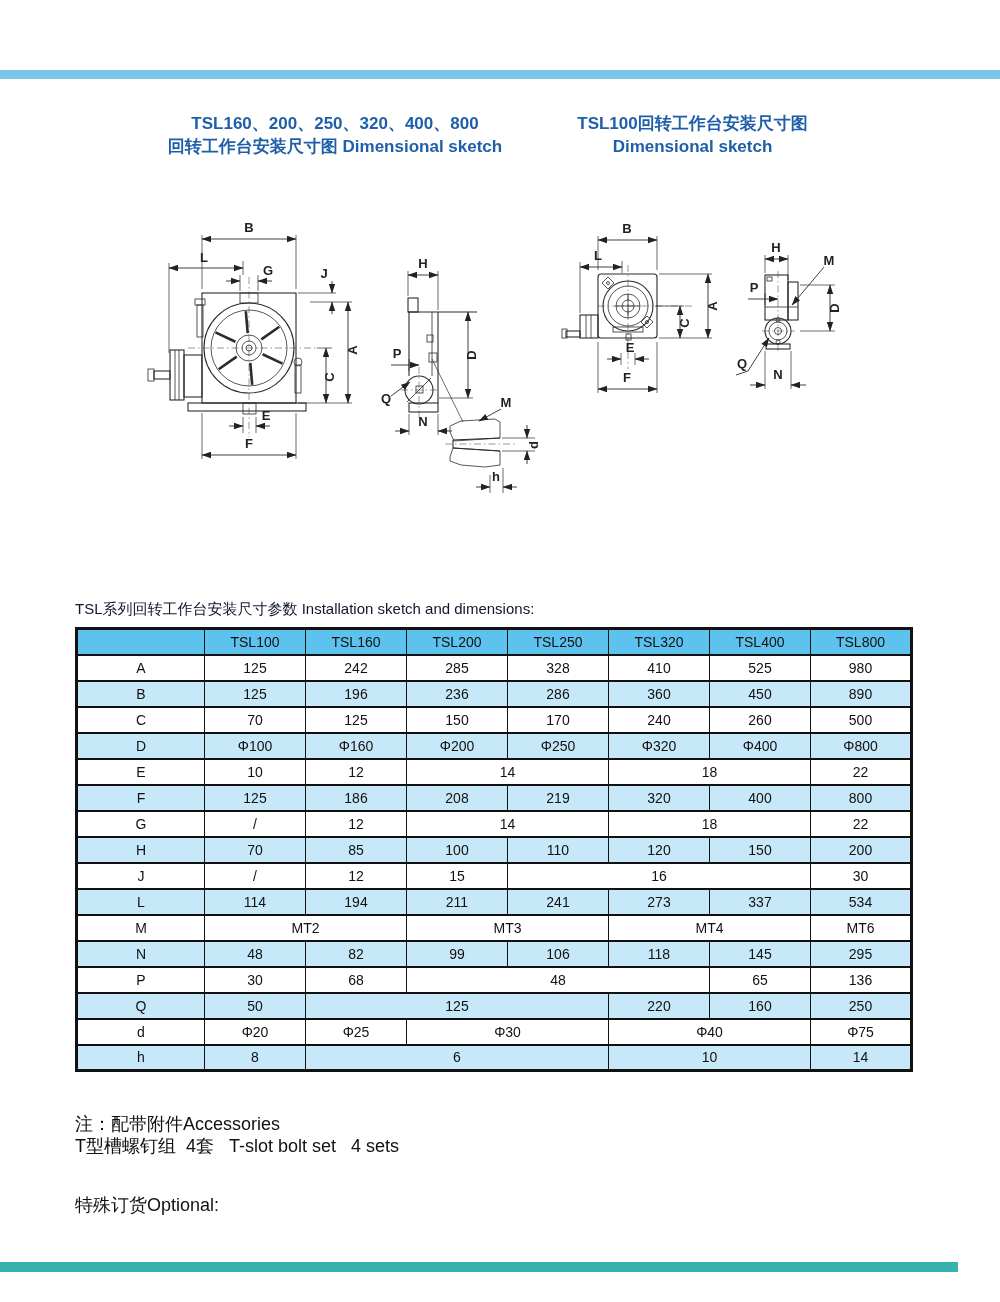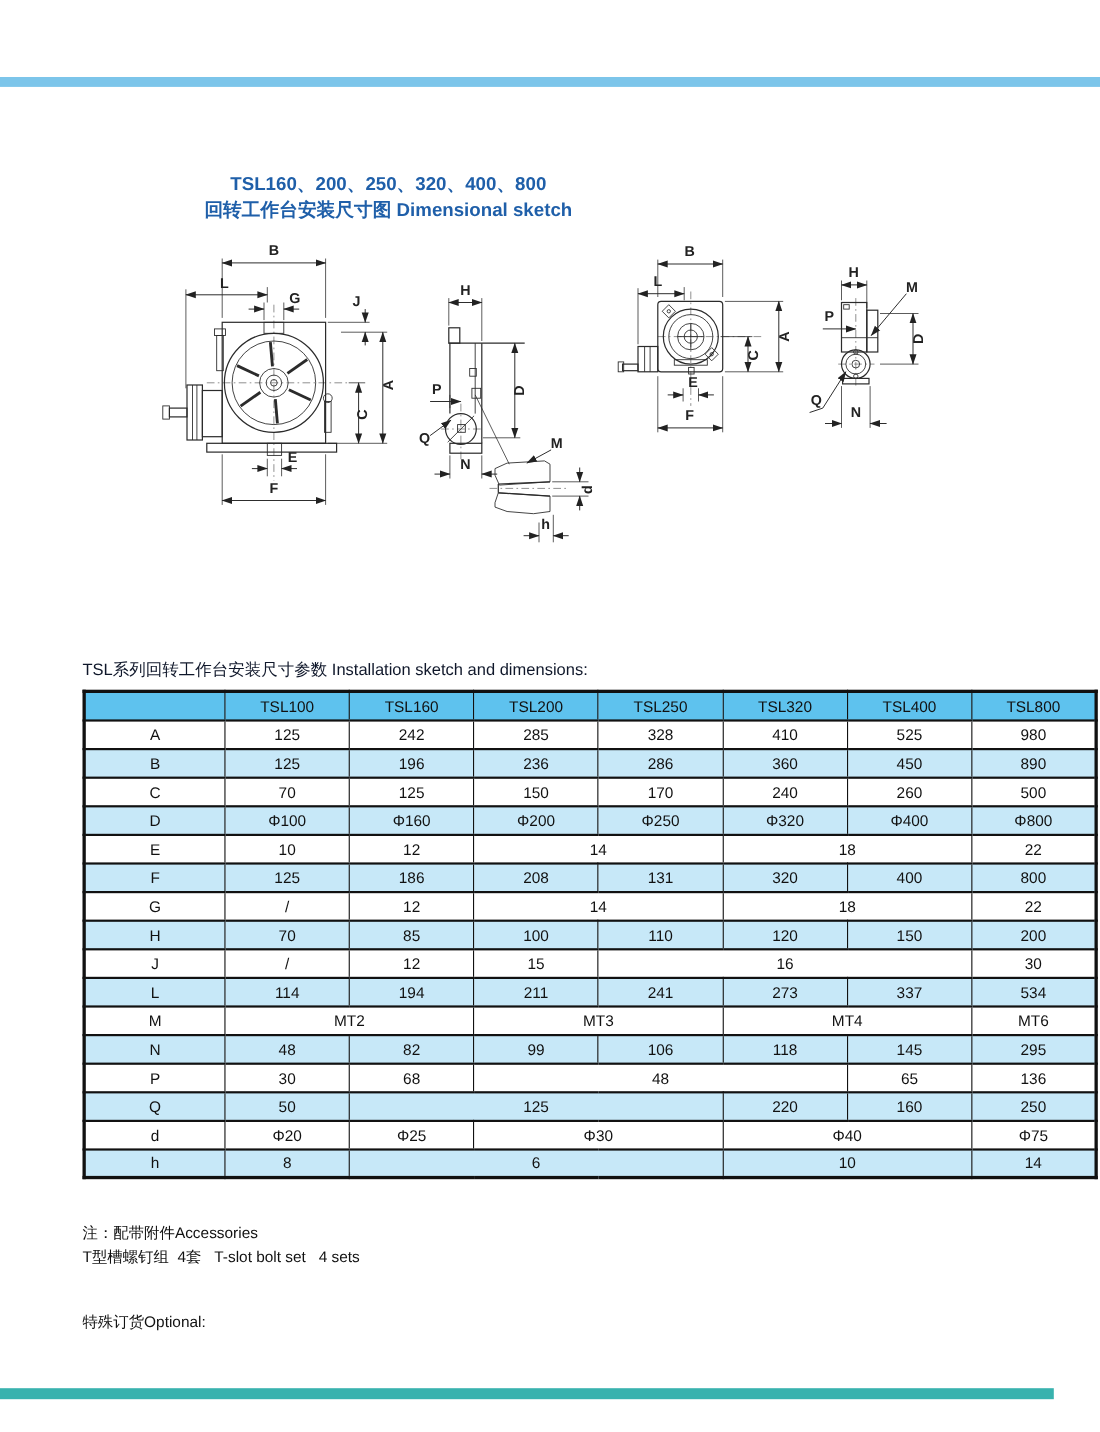--- a/index.html
+++ b/index.html
@@ -1,49 +1,53 @@
 <!DOCTYPE html>
 <html><head>
 <meta charset="utf-8">
 <style>
   * { box-sizing: border-box; }
   body { margin:0; background:#ffffff; font-family:"Liberation Sans", sans-serif; }
   .page { position:relative; width:1000px; height:1302px; background:#fff; overflow:hidden; }
   .top-bar { position:absolute; left:0; top:70px; width:1000px; height:9px; background:#7cc5ea; }
   .bottom-bar { position:absolute; left:0; top:1262px; width:958px; height:10px; background:#38b2ae; }
   .heading { position:absolute; top:112px; color:#1f5fa9; font-weight:bold; font-size:17px; line-height:23px; text-align:center; }
-  .heading-left { left:168px; width:370px;margin-top:44px; }
+  .heading-left { left:150px; width:370px; }
   .heading-right { left:535px; width:315px; }
   .drawing { position:absolute; }
   svg { overflow:visible; }
   svg text { font-family:"Liberation Sans", sans-serif; font-size:13px; font-weight:bold; fill:#222; }
   svg .body { stroke:#2b2b2b; stroke-width:1.1; fill:none; }
   svg .thin { stroke:#2b2b2b; stroke-width:0.8; fill:none; }
   svg .dim  { stroke:#2b2b2b; stroke-width:0.9; fill:none; }
   svg .ext  { stroke:#2b2b2b; stroke-width:0.7; fill:none; }
   svg .cl   { stroke:#555; stroke-width:0.6; fill:none; stroke-dasharray:7 3 1.5 3; }
   svg .spoke{ stroke:#2b2b2b; stroke-width:2.6; fill:none; }
   .table-title { position:absolute; left:75px; top:600px; font-size:15px; color:#0f172a; }
-  table.dims { position:absolute; left:75px; top:627px; width:923px; border-collapse:collapse; table-layout:fixed; border:3px solid #111; }
+  table.dims { position:absolute; left:75px; top:627px; width:838px; border-collapse:collapse; table-layout:fixed; border:3px solid #111; }
   .dims th, .dims td { border:solid #111; border-width:2px 1px; height:26px; text-align:center; vertical-align:middle; font-size:14px; font-weight:normal; color:#111; padding:0; }
   .dims thead th { background:#5ec2ee; }
   .dims tbody tr.stripe td, .dims tbody tr.stripe th { background:#c7e8f8; }
   .dims col.c0 { width:128px; }
-  .note { position:absolute; left:75px; font-size:14px; color:#111; white-space:pre; }
+  .note { position:absolute; left:75px; font-size:18px; color:#111; white-space:pre; }
 </style>
 </head>
 <body>
 
 <div class="page">
 
   <div class="top-bar"></div>
 
   <div class="heading heading-left">
     <div>TSL160、200、250、320、400、800</div>
     <div>回转工作台安装尺寸图 Dimensional sketch</div>
+  </div>
+  <div class="heading heading-right">
+    <div>TSL100回转工作台安装尺寸图</div>
+    <div>Dimensional sketch</div>
   </div>
 
   <svg class="drawing" style="left:140px;top:205px" width="240" height="285" viewBox="0 0 240 285">
     <defs>
       <marker id="ar1" markerWidth="10" markerHeight="8" refX="9" refY="4" orient="auto-start-reverse" markerUnits="userSpaceOnUse">
         <path d="M0,0.8 L9.5,4 L0,7.2 Z" fill="#222"></path>
       </marker>
     </defs>
     <line class="cl" x1="109" y1="72" x2="109" y2="232"></line>
     <line class="cl" x1="48" y1="143" x2="177" y2="143"></line>
@@ -359,21 +363,21 @@
           <td>12</td>
           <td colspan="2">14</td>
           <td colspan="2">18</td>
           <td>22</td>
         </tr>
         <tr class="stripe">
           <th>F</th>
           <td>125</td>
           <td>186</td>
           <td>208</td>
-          <td>131</td>
+          <td>219</td>
           <td>320</td>
           <td>400</td>
           <td>800</td>
         </tr>
         <tr>
           <th>G</th>
           <td>/</td>
           <td>12</td>
           <td colspan="2">14</td>
           <td colspan="2">18</td>

